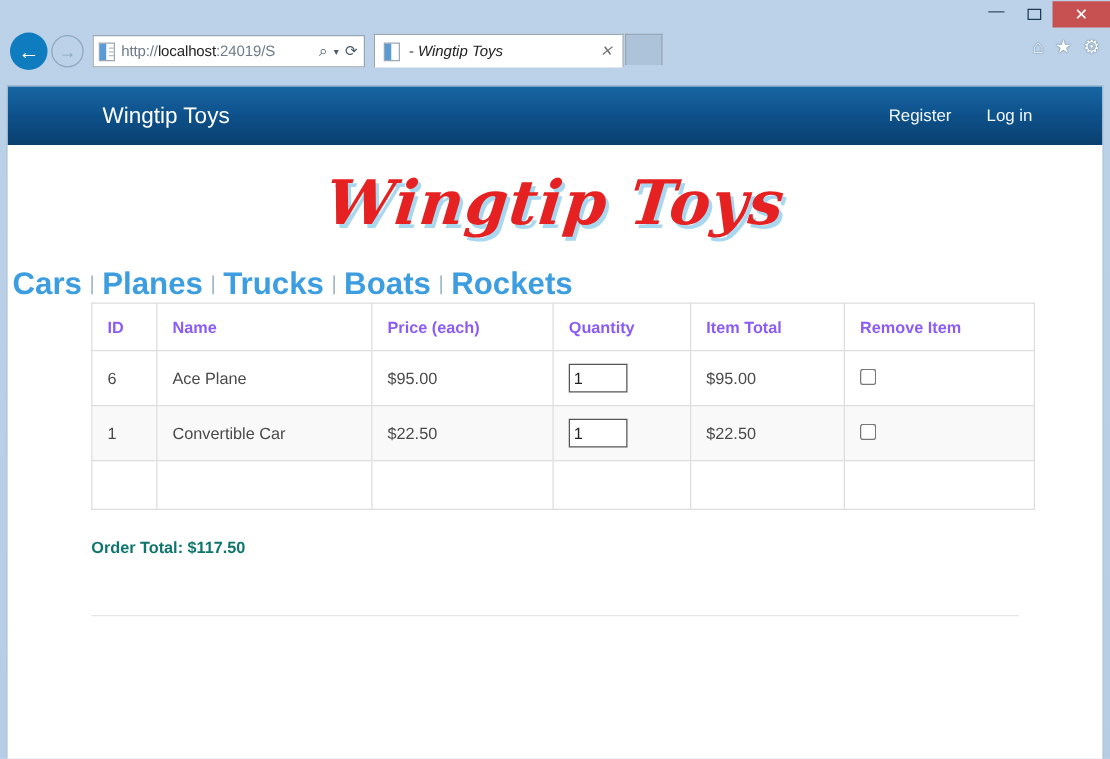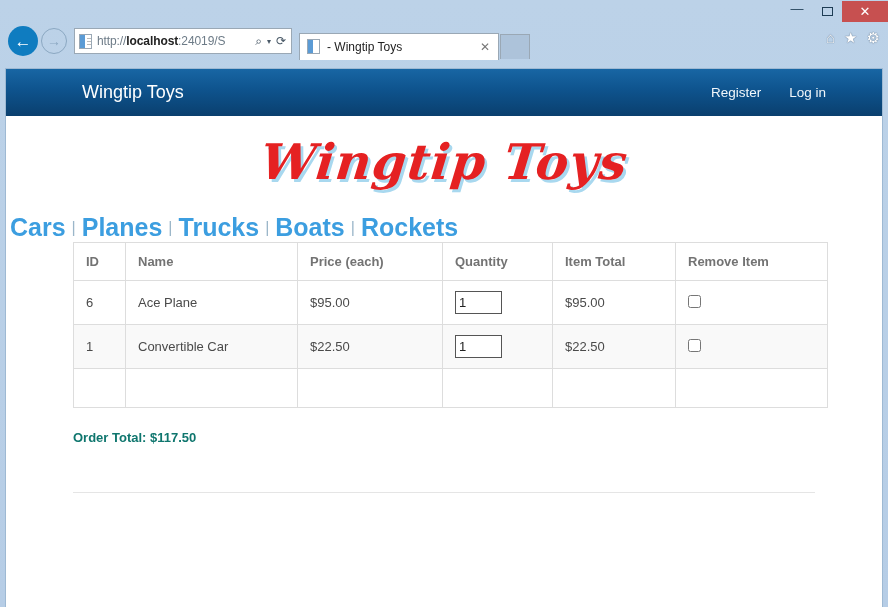--- a/index.html
+++ b/index.html
@@ -100,36 +100,37 @@
     background: #bbb;
   }
   .url-text {
     font-size: 12px;
     color: #6d7b87;
     white-space: nowrap;
     overflow: hidden;
     flex: 1;
     letter-spacing: -0.1px;
   }
-  .url-text b { color: #222; font-weight: 700; }
+  .url-text b { color: #222; font-weight: 400; }
   .ab-icon {
     flex: none;
     font-size: 12px;
     color: #4a5a68;
     padding: 0 2px;
     display: flex; align-items: center;
   }
   .ab-icon.caret { font-size: 8px; padding: 0 3px; }
 
   
   .tabstrip {
     display: flex;
-    align-items: center;
+    align-items: flex-start;
     height: 38px;
     margin-left: 7px;
+    font-style: italic;
   }
   .tab {
     background: #fff;
     border: 1px solid #9aa8b5;
     border-bottom: none;
     height: 27px;
     width: 200px;
     display: flex;
     align-items: center;
     padding: 0 5px 0 7px;
@@ -267,21 +268,21 @@
   table.cart {
     border-collapse: collapse;
     width: 755px;
     margin-left: 5px;
     font-size: 13px;
     color: #4a4a4a;
   }
   table.cart th {
     text-align: left;
     font-weight: bold;
-    color: #737373;
+    color: #8b5cf6;
     padding: 11px 12px;
     border: 1px solid #dddddd;
     background: #fff;
     font-size: 13px;
   }
   table.cart td {
     padding: 10px 12px;
     border: 1px solid #dddddd;
     vertical-align: middle;
     height: 39px;

